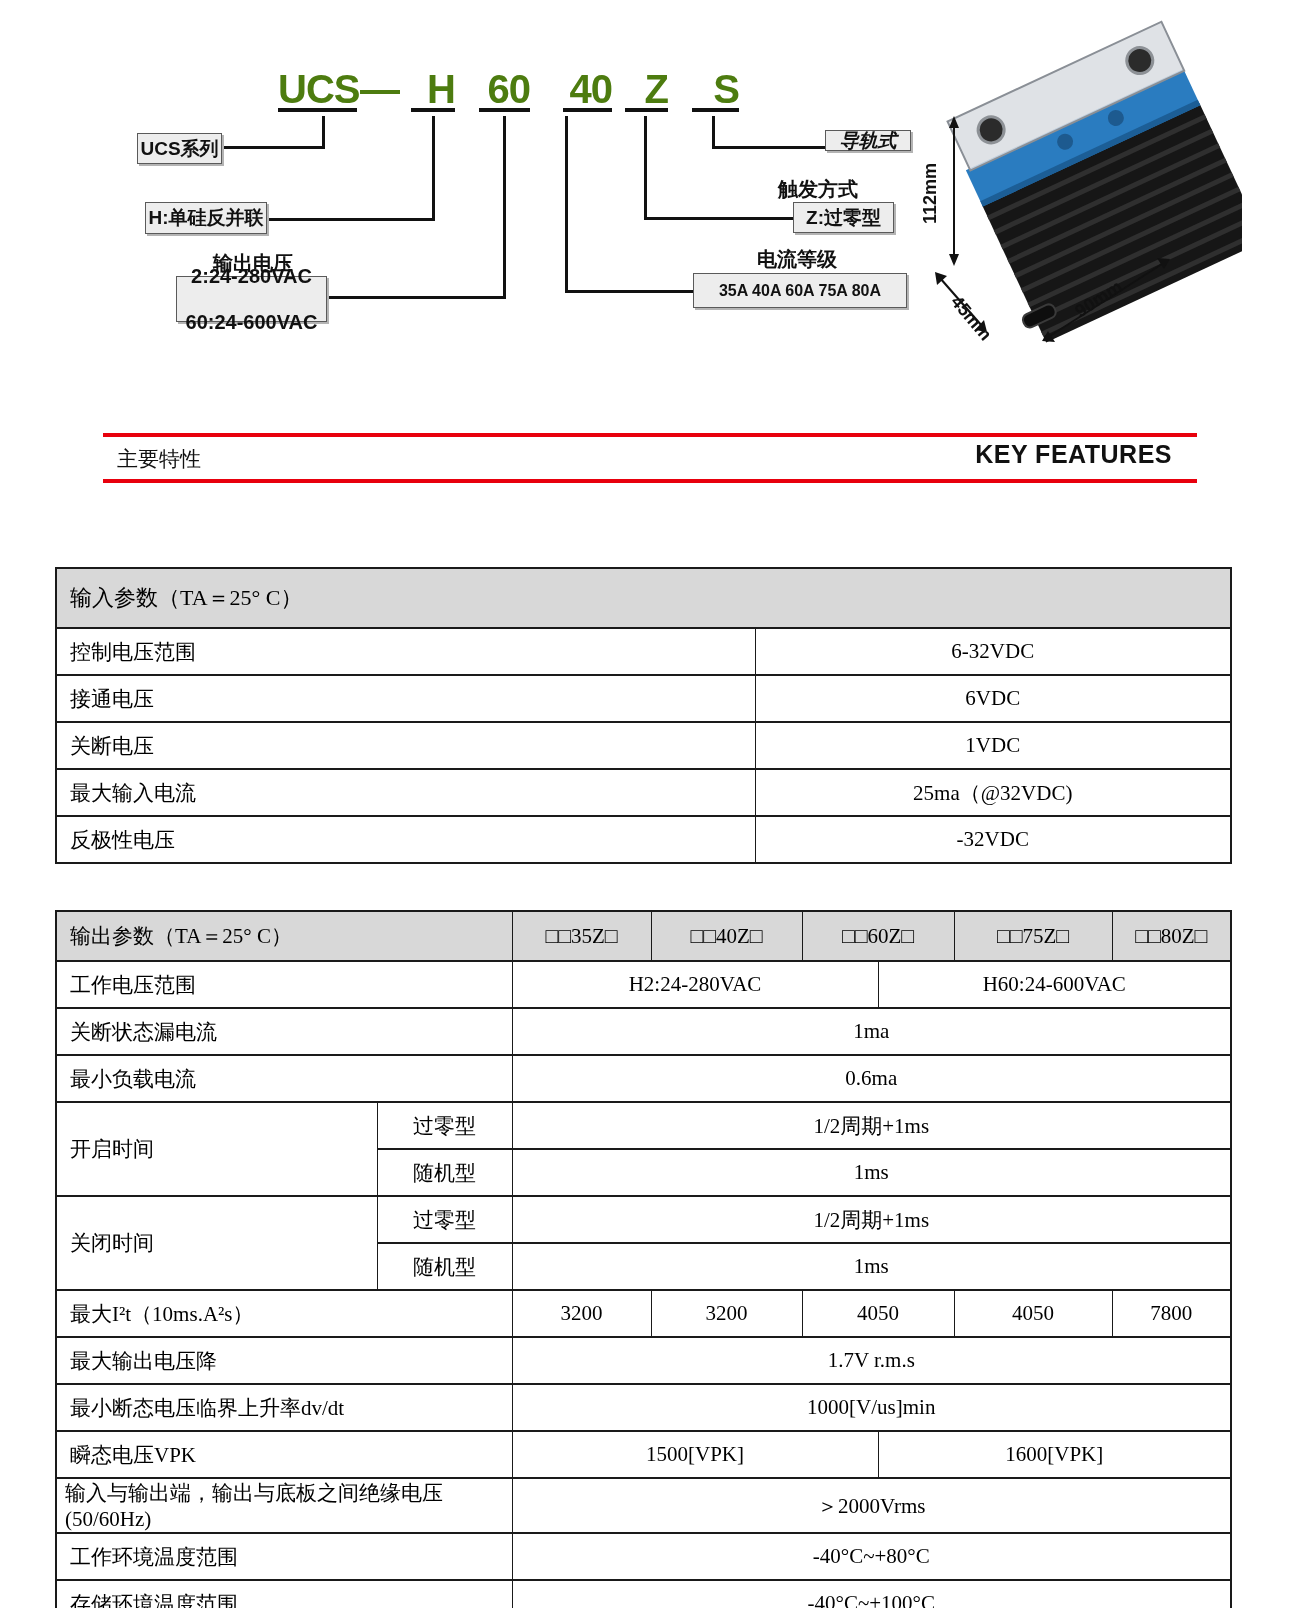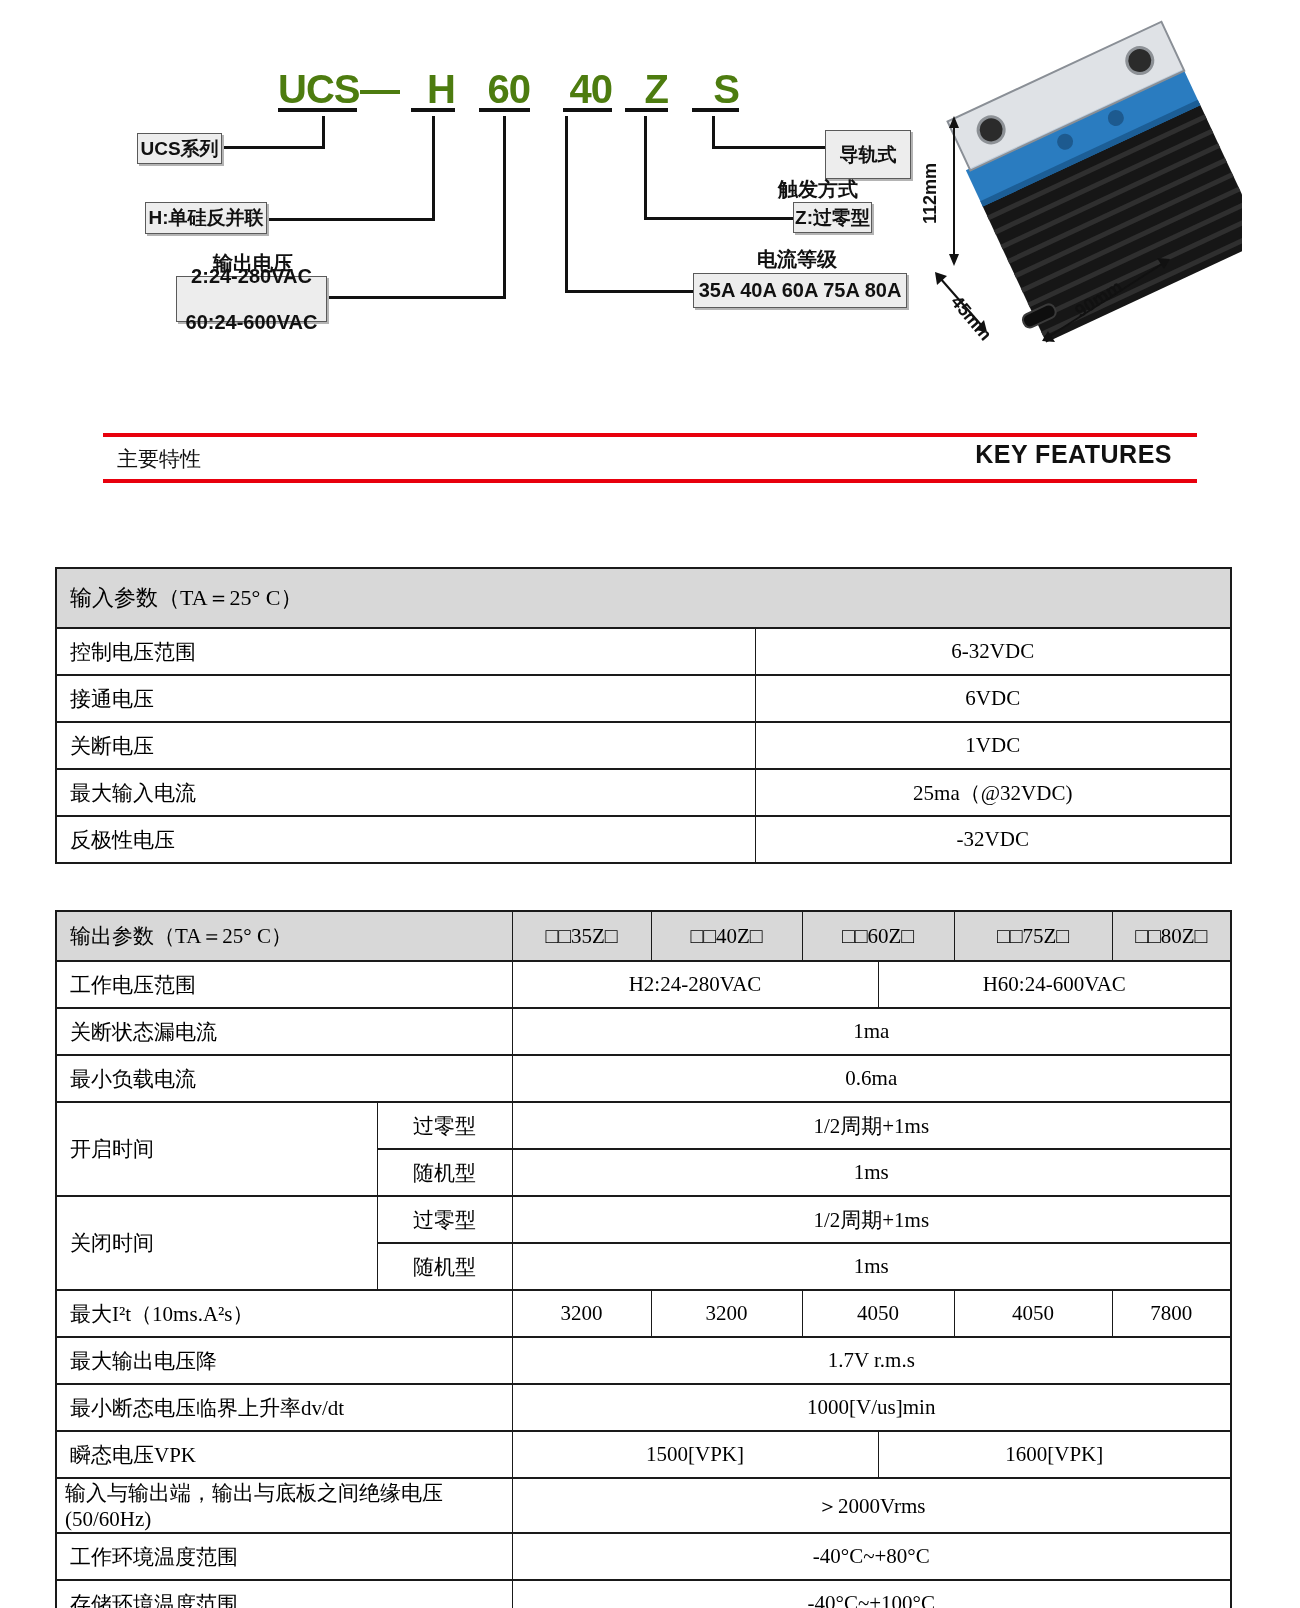--- a/index.html
+++ b/index.html
@@ -110,29 +110,29 @@
 
   <div class="callout" style="left:145px;top:202px;width:122px;height:32px;">H:单硅反并联</div>
 
   <div class="flabel" style="left:213px;top:250px;">输出电压</div>
 
   <div class="callout" style="left:176px;top:276px;width:151px;height:46px;flex-direction:column;line-height:22px;font-size:20px;gap:24px;">
     <span>2:24-280VAC</span>
     <span>60:24-600VAC</span>
   </div>
 
-  <div class="callout" style="left:825px;top:130px;width:86px;height:49px;">导轨式</div>
+  <div class="callout" style="left:825px;top:130px;width:86px;height:21px;font-style:italic;">导轨式</div>
 
   <div class="flabel" style="left:778px;top:176px;">触发方式</div>
 
-  <div class="callout" style="left:793px;top:202px;width:79px;height:31px;">Z:过零型</div>
+  <div class="callout" style="left:793px;top:202px;width:101px;height:31px;">Z:过零型</div>
 
   <div class="flabel" style="left:757px;top:246px;">电流等级</div>
 
-  <div class="callout" style="left:693px;top:273px;width:214px;height:35px;font-size:20px;">35A 40A 60A 75A 80A</div>
+  <div class="callout" style="left:693px;top:273px;width:214px;height:35px;font-size:16px;">35A 40A 60A 75A 80A</div>
 
   <svg id="photo" width="330" height="350" viewBox="0 0 330 350">
 
     <g transform="translate(188,168) rotate(-25)">
 
       <rect x="-120" y="-22" width="240" height="152" fill="#161616"></rect>
       <g>
         <rect x="-120" y="-10" width="240" height="5" fill="#2f2f2f"></rect>
         <rect x="-120" y="6" width="240" height="5" fill="#2f2f2f"></rect>
         <rect x="-120" y="22" width="240" height="5" fill="#2f2f2f"></rect>

